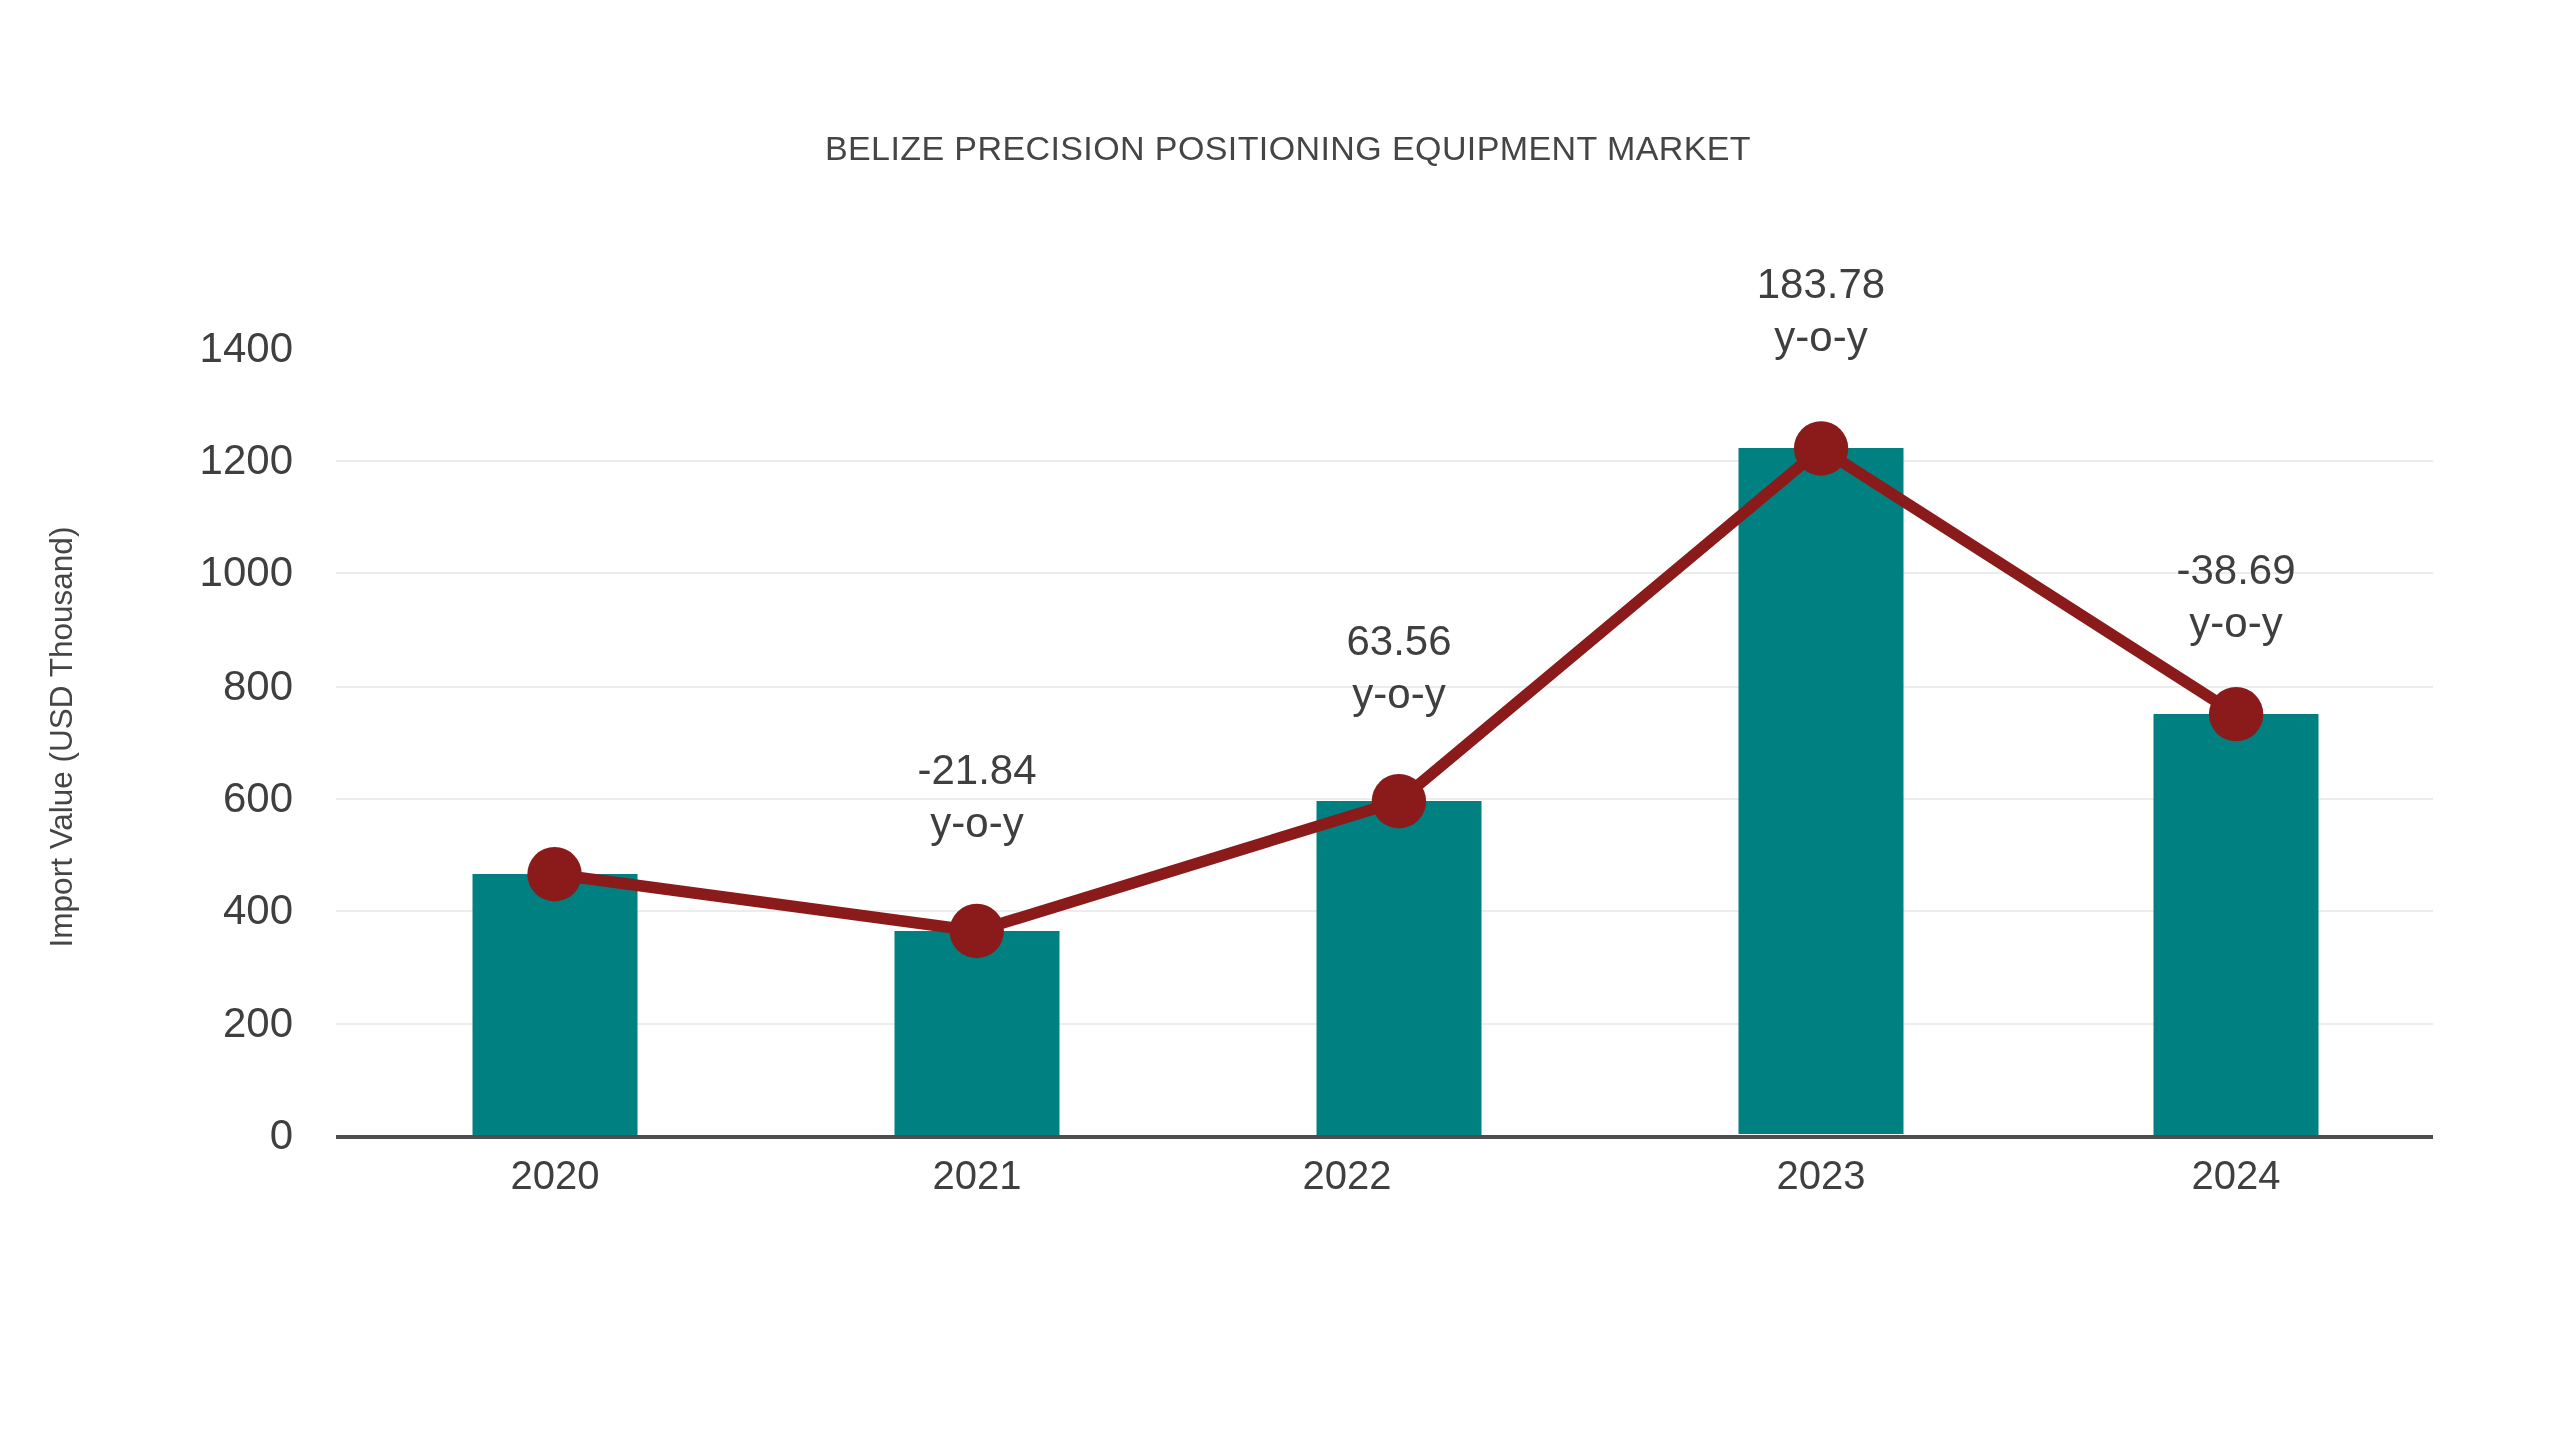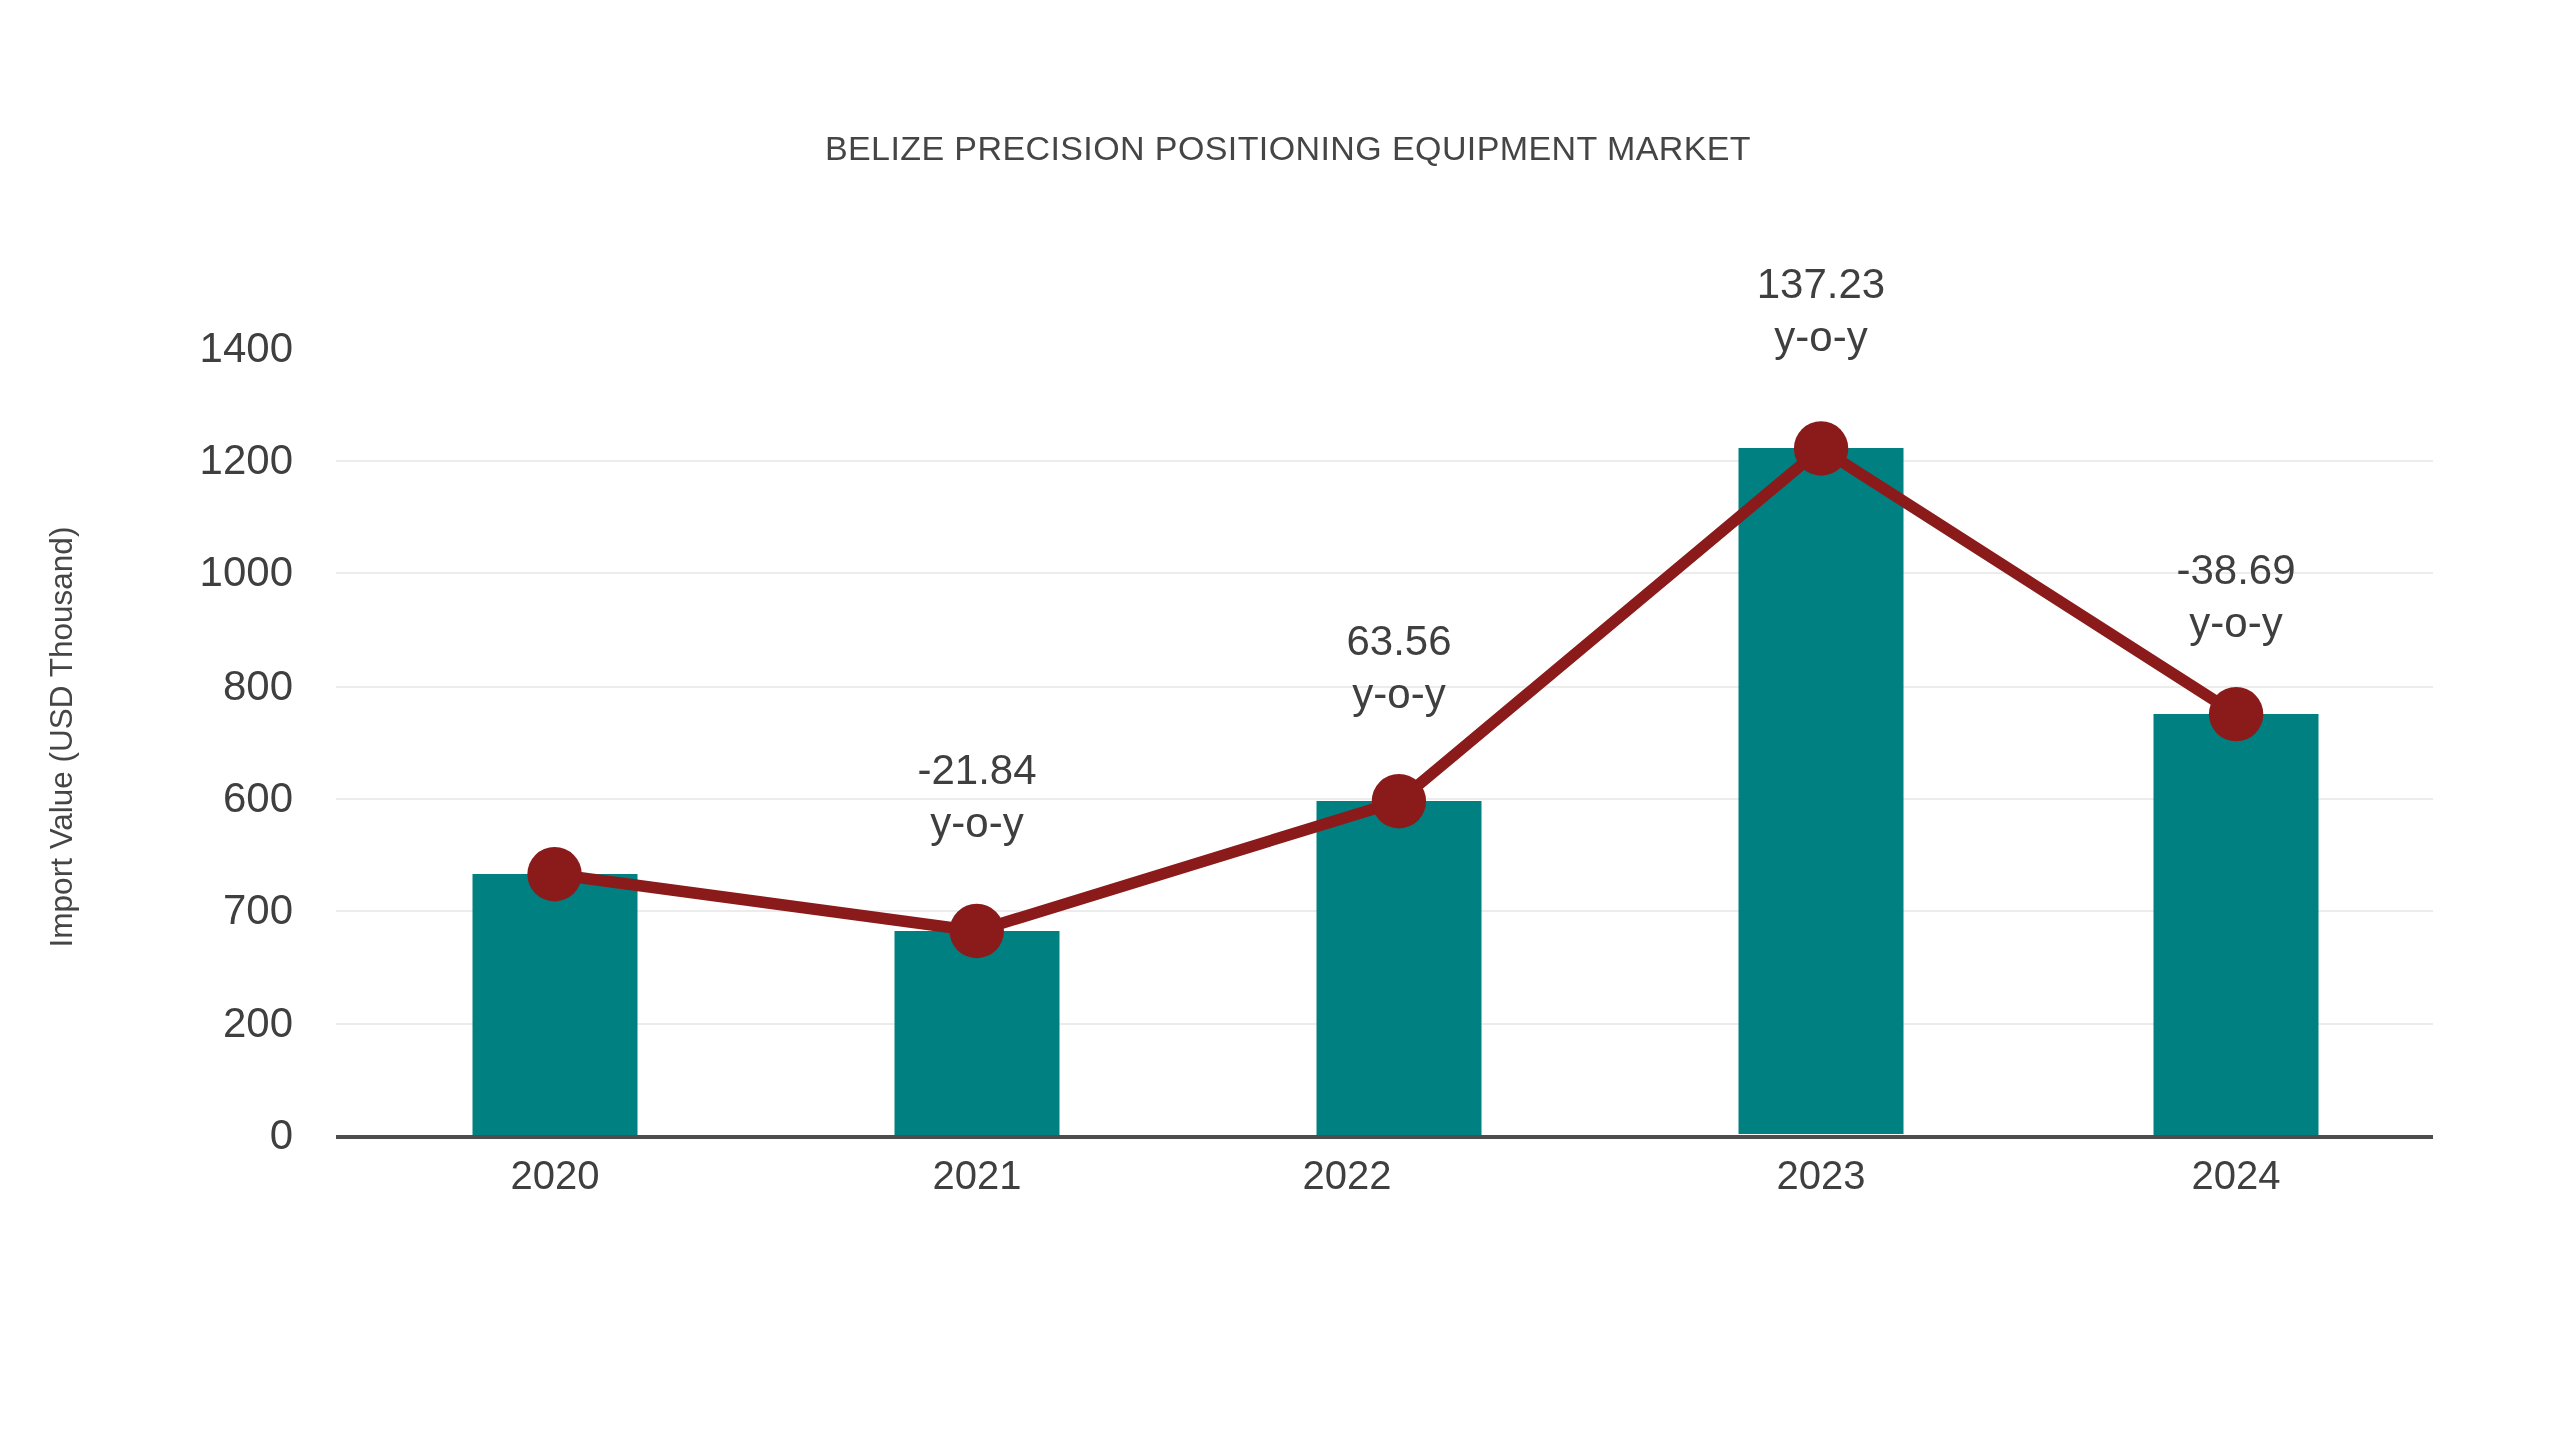--- a/index.html
+++ b/index.html
@@ -116,21 +116,21 @@
   <div class="gridline" style="top:910px"></div>
   <div class="gridline" style="top:1023px"></div>
 
   <div class="axis-line"></div>
 
   <div class="ytick" style="top:348px">1400</div>
   <div class="ytick" style="top:460px">1200</div>
   <div class="ytick" style="top:572px">1000</div>
   <div class="ytick" style="top:686px">800</div>
   <div class="ytick" style="top:798px">600</div>
-  <div class="ytick" style="top:910px">700</div>
+  <div class="ytick" style="top:910px">400</div>
   <div class="ytick" style="top:1023px">200</div>
   <div class="ytick" style="top:1135px">0</div>
 
   <div class="bar" style="left: 555px; top: 874px; height: 261px; background: rgb(0, 128, 128);"></div>
   <div class="bar" style="left: 977px; top: 931px; height: 204px; background: rgb(0, 128, 128);"></div>
   <div class="bar" style="left: 1399px; top: 801px; height: 334px; background: rgb(0, 128, 128);"></div>
   <div class="bar" style="left: 1821px; top: 448px; height: 686px; background: rgb(0, 128, 128);"></div>
   <div class="bar" style="left: 2236px; top: 714px; height: 421px; background: rgb(0, 128, 128);"></div>
 
   <svg class="overlay" viewBox="0 0 3600 2025">
@@ -144,21 +144,21 @@
 
   <div class="yoy-label" style="left:977px;top:744px">
     <span>-21.84</span>
     <span class="yoy-unit">y-o-y</span>
   </div>
   <div class="yoy-label" style="left:1399px;top:615px">
     <span>63.56</span>
     <span class="yoy-unit">y-o-y</span>
   </div>
   <div class="yoy-label" style="left:1821px;top:258px">
-    <span>137.23</span>
+    <span>183.78</span>
     <span class="yoy-unit">y-o-y</span>
   </div>
   <div class="yoy-label" style="left:2236px;top:544px">
     <span>-38.69</span>
     <span class="yoy-unit">y-o-y</span>
   </div>
 
   <div class="xtick" style="left:555px">2020</div>
   <div class="xtick" style="left:977px">2021</div>
   <div class="xtick" style="left:1347px">2022</div>

